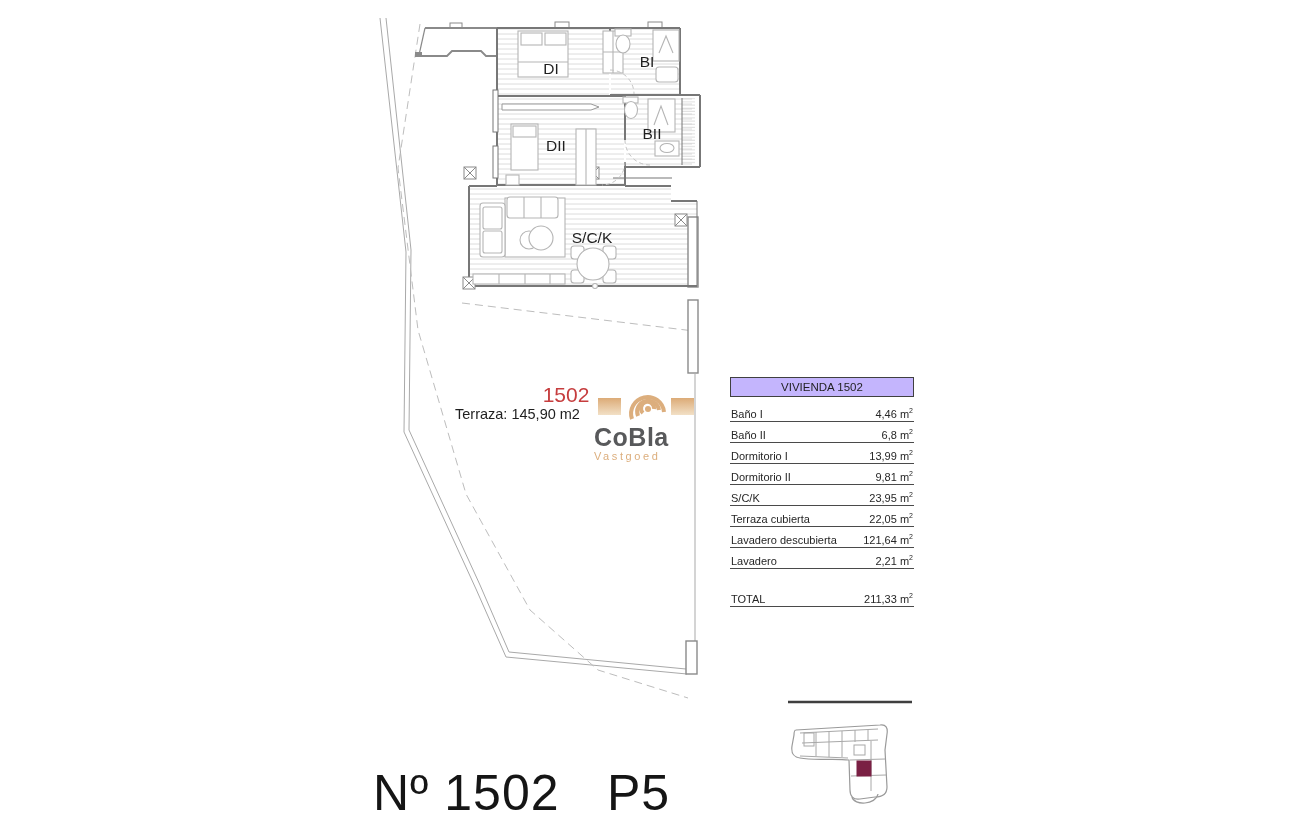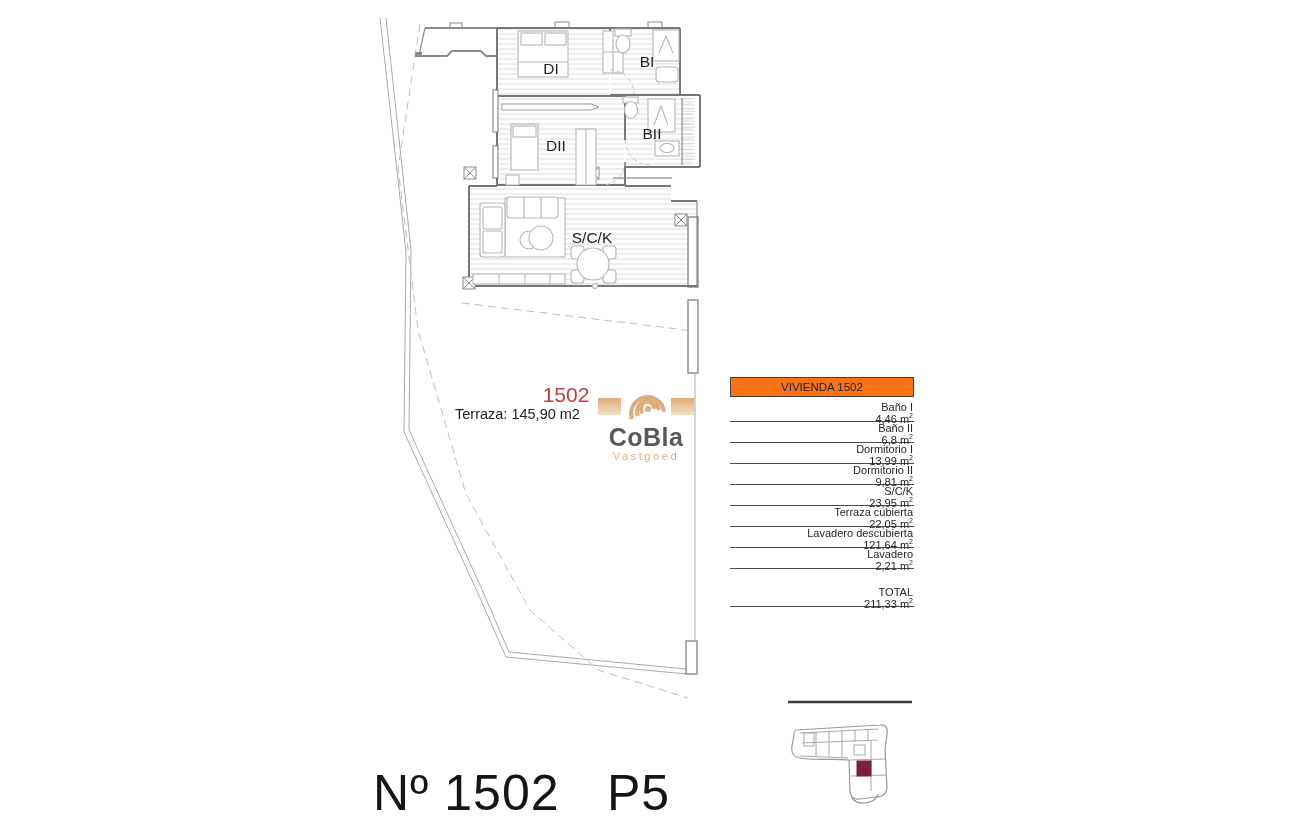--- a/index.html
+++ b/index.html
@@ -7,34 +7,34 @@
     width:1290px;height:840px;position:relative;overflow:hidden;
     background:#ffffff;
     font-family:"Liberation Sans", sans-serif;
   }
   .abs{position:absolute;}
 
   
   #plan-wrap{left:360px;top:0;width:370px;height:700px;}
 
   
-  #logo{left:594px;top:383px;width:104px;text-align:center;}
+  #logo{left:594px;top:383px;width:104px;}
   #logo .icon-row{display:flex;align-items:center;justify-content:center;gap:2px;height:42px;}
   #logo .bar{width:23px;height:17px;background:linear-gradient(#dcab77,#f2e0c6);margin-top:4px;}
   #logo .lname{font-size:25px;font-weight:bold;color:#58595b;line-height:1;letter-spacing:.5px;margin-top:0px;}
   #logo .lsub{font-size:11px;color:#dfae7e;letter-spacing:2.6px;line-height:1.15;}
 
   
   #areas{left:730px;top:377px;width:184px;font-size:11px;color:#262626;}
   #areas .thead{
     height:18px;line-height:18px;text-align:center;background:#c6e0b4;
     border:1.5px solid #404040;font-size:11.5px;margin-bottom:4px;color:#1f1f1f;
   }
   .trow{display:flex;justify-content:space-between;align-items:flex-end;
-    height:19px;border-bottom:1px solid #4a4a4a;padding:0 1px 1px 1px;flex-direction:column;}
+    height:19px;border-bottom:1px solid #4a4a4a;padding:0 1px 1px 1px;}
   .trow .tvalue{white-space:nowrap;}
   .tsup{font-size:7px;vertical-align:super;line-height:0;}
   .tgap{height:17px;}
 
   
   #keyplan{left:778px;top:693px;width:150px;height:120px;}
 
   
   .footer-label{font-size:50px;color:#151515;letter-spacing:1px;line-height:1;}
   #unit-label{left:373px;top:768px;}
@@ -209,21 +209,21 @@
       </g>
       <circle cx="25" cy="25" r="3" fill="#dcae7d"></circle>
     </svg>
     <div class="bar"></div>
   </div>
   <div class="lname" style="color: rgb(88, 89, 91);">CoBla</div>
   <div class="lsub" style="color: rgb(220, 174, 125);">Vastgoed</div>
 </div>
 
 <div id="areas" class="abs">
-  <div class="thead" style="background: #f97316;">VIVIENDA 1502</div>
+  <div class="thead" style="background: #c4b5fd;">VIVIENDA 1502</div>
   <div id="rows">
   <div class="trow">
     <span class="tlabel">Baño I</span>
     <span class="tvalue"><span class="tnum">4,46</span>&nbsp;<span class="tunit">m</span><span class="tsup">2</span></span>
   </div>
 
   <div class="trow">
     <span class="tlabel">Baño II</span>
     <span class="tvalue"><span class="tnum">6,8</span>&nbsp;<span class="tunit">m</span><span class="tsup">2</span></span>
   </div>

